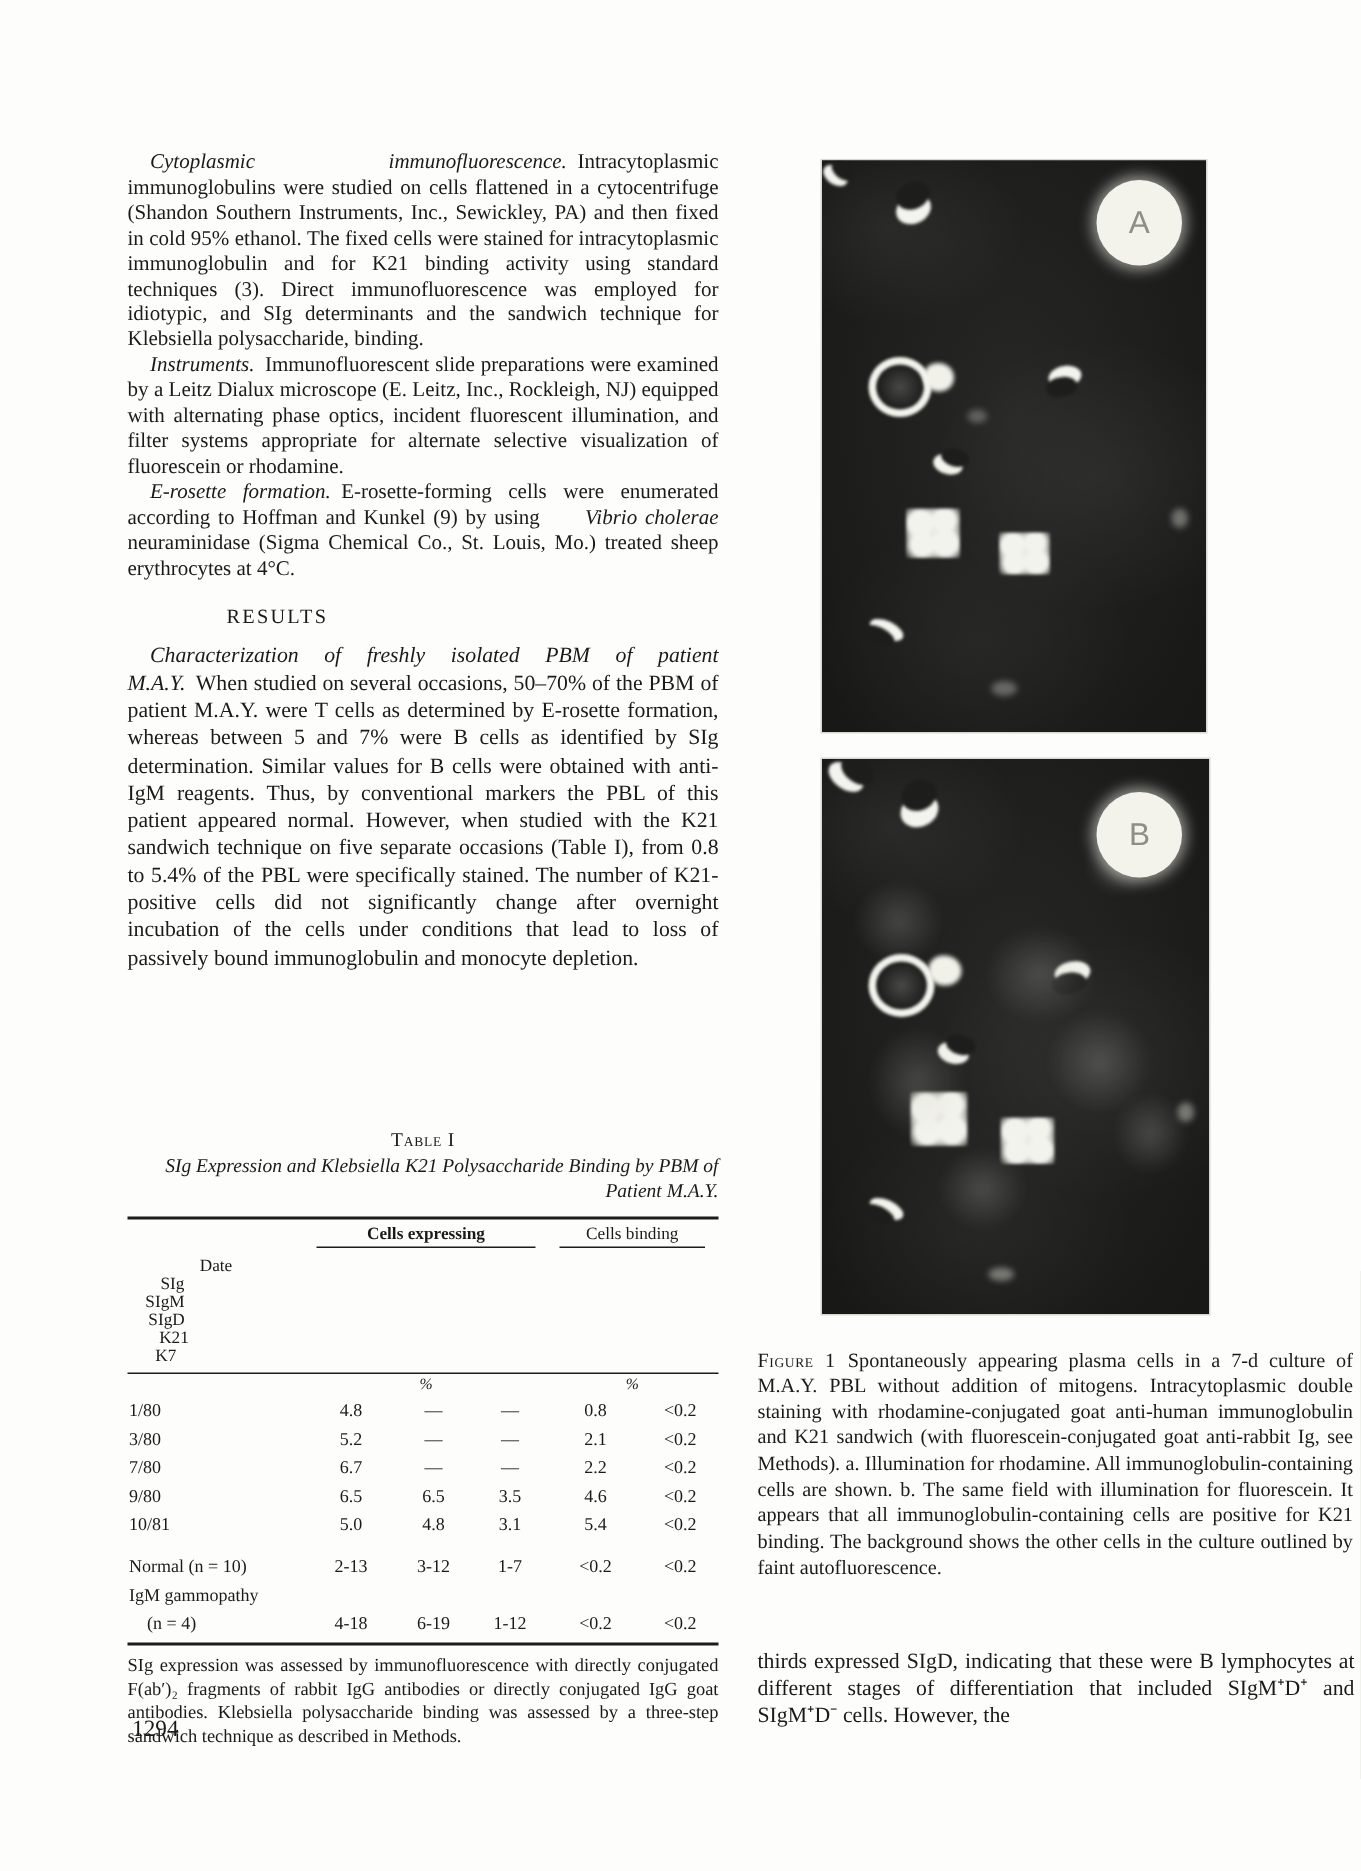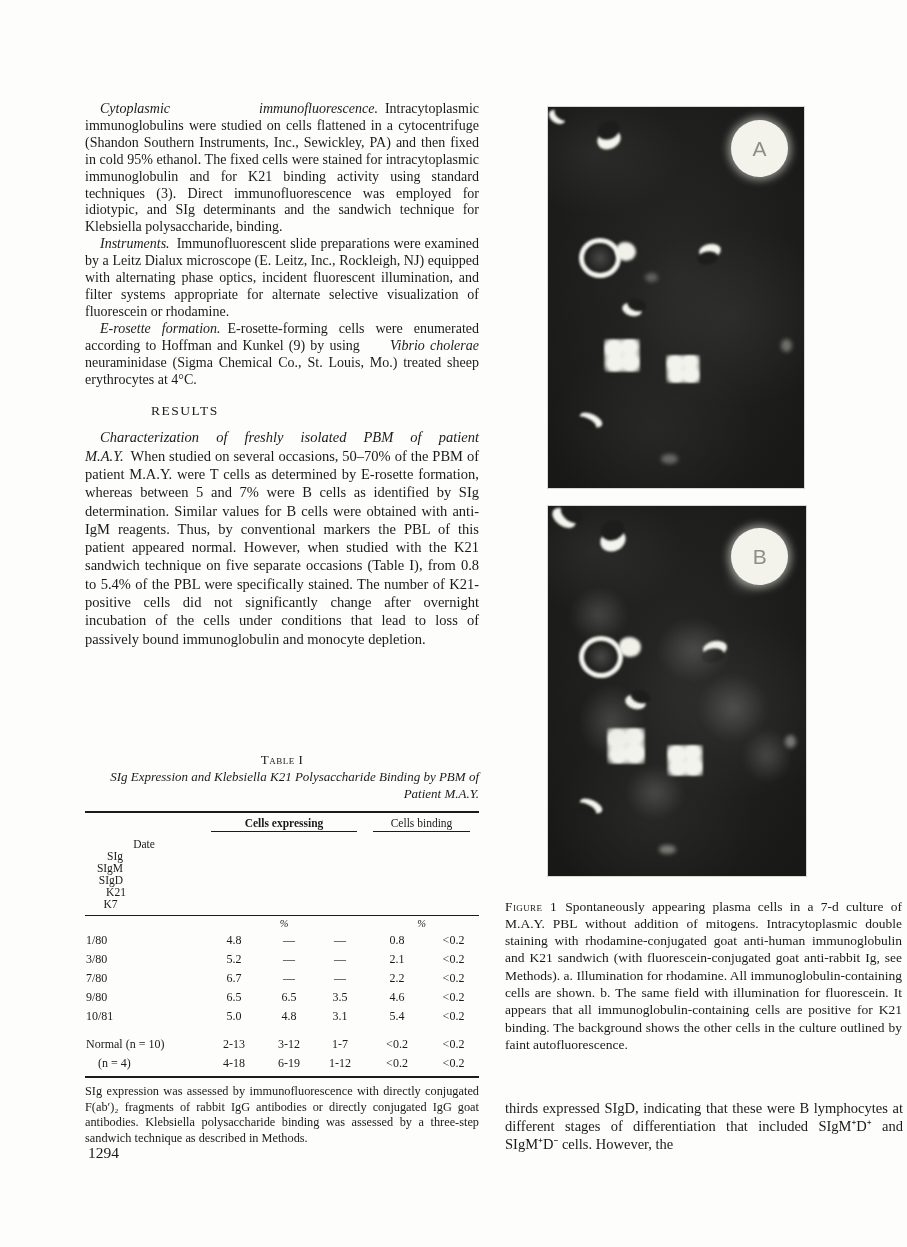--- a/index.html
+++ b/index.html
@@ -170,20 +170,28 @@
       </div>
     <div id="tbl-summary-rows" class="summary-rows">
         <div class="tbl-row data-row">
           <div class="c-date">Normal (n = 10)</div>
           <div class="c-val c1">2-13</div>
           <div class="c-val c2">3-12</div>
           <div class="c-val c3">1-7</div>
           <div class="c-val c4">&lt;0.2</div>
           <div class="c-val c5">&lt;0.2</div>
         </div>
+        <div class="tbl-row data-row">
+          <div class="c-date">IgM gammopathy</div>
+          <div class="c-val c1"></div>
+          <div class="c-val c2"></div>
+          <div class="c-val c3"></div>
+          <div class="c-val c4"></div>
+          <div class="c-val c5"></div>
+        </div>
         <div class="tbl-row data-row indent-label">
           <div class="c-date">(n = 4)</div>
           <div class="c-val c1">4-18</div>
           <div class="c-val c2">6-19</div>
           <div class="c-val c3">1-12</div>
           <div class="c-val c4">&lt;0.2</div>
           <div class="c-val c5">&lt;0.2</div>
         </div>
       </div>
     <div class="tbl-rule thick tbl-bottom"></div>

